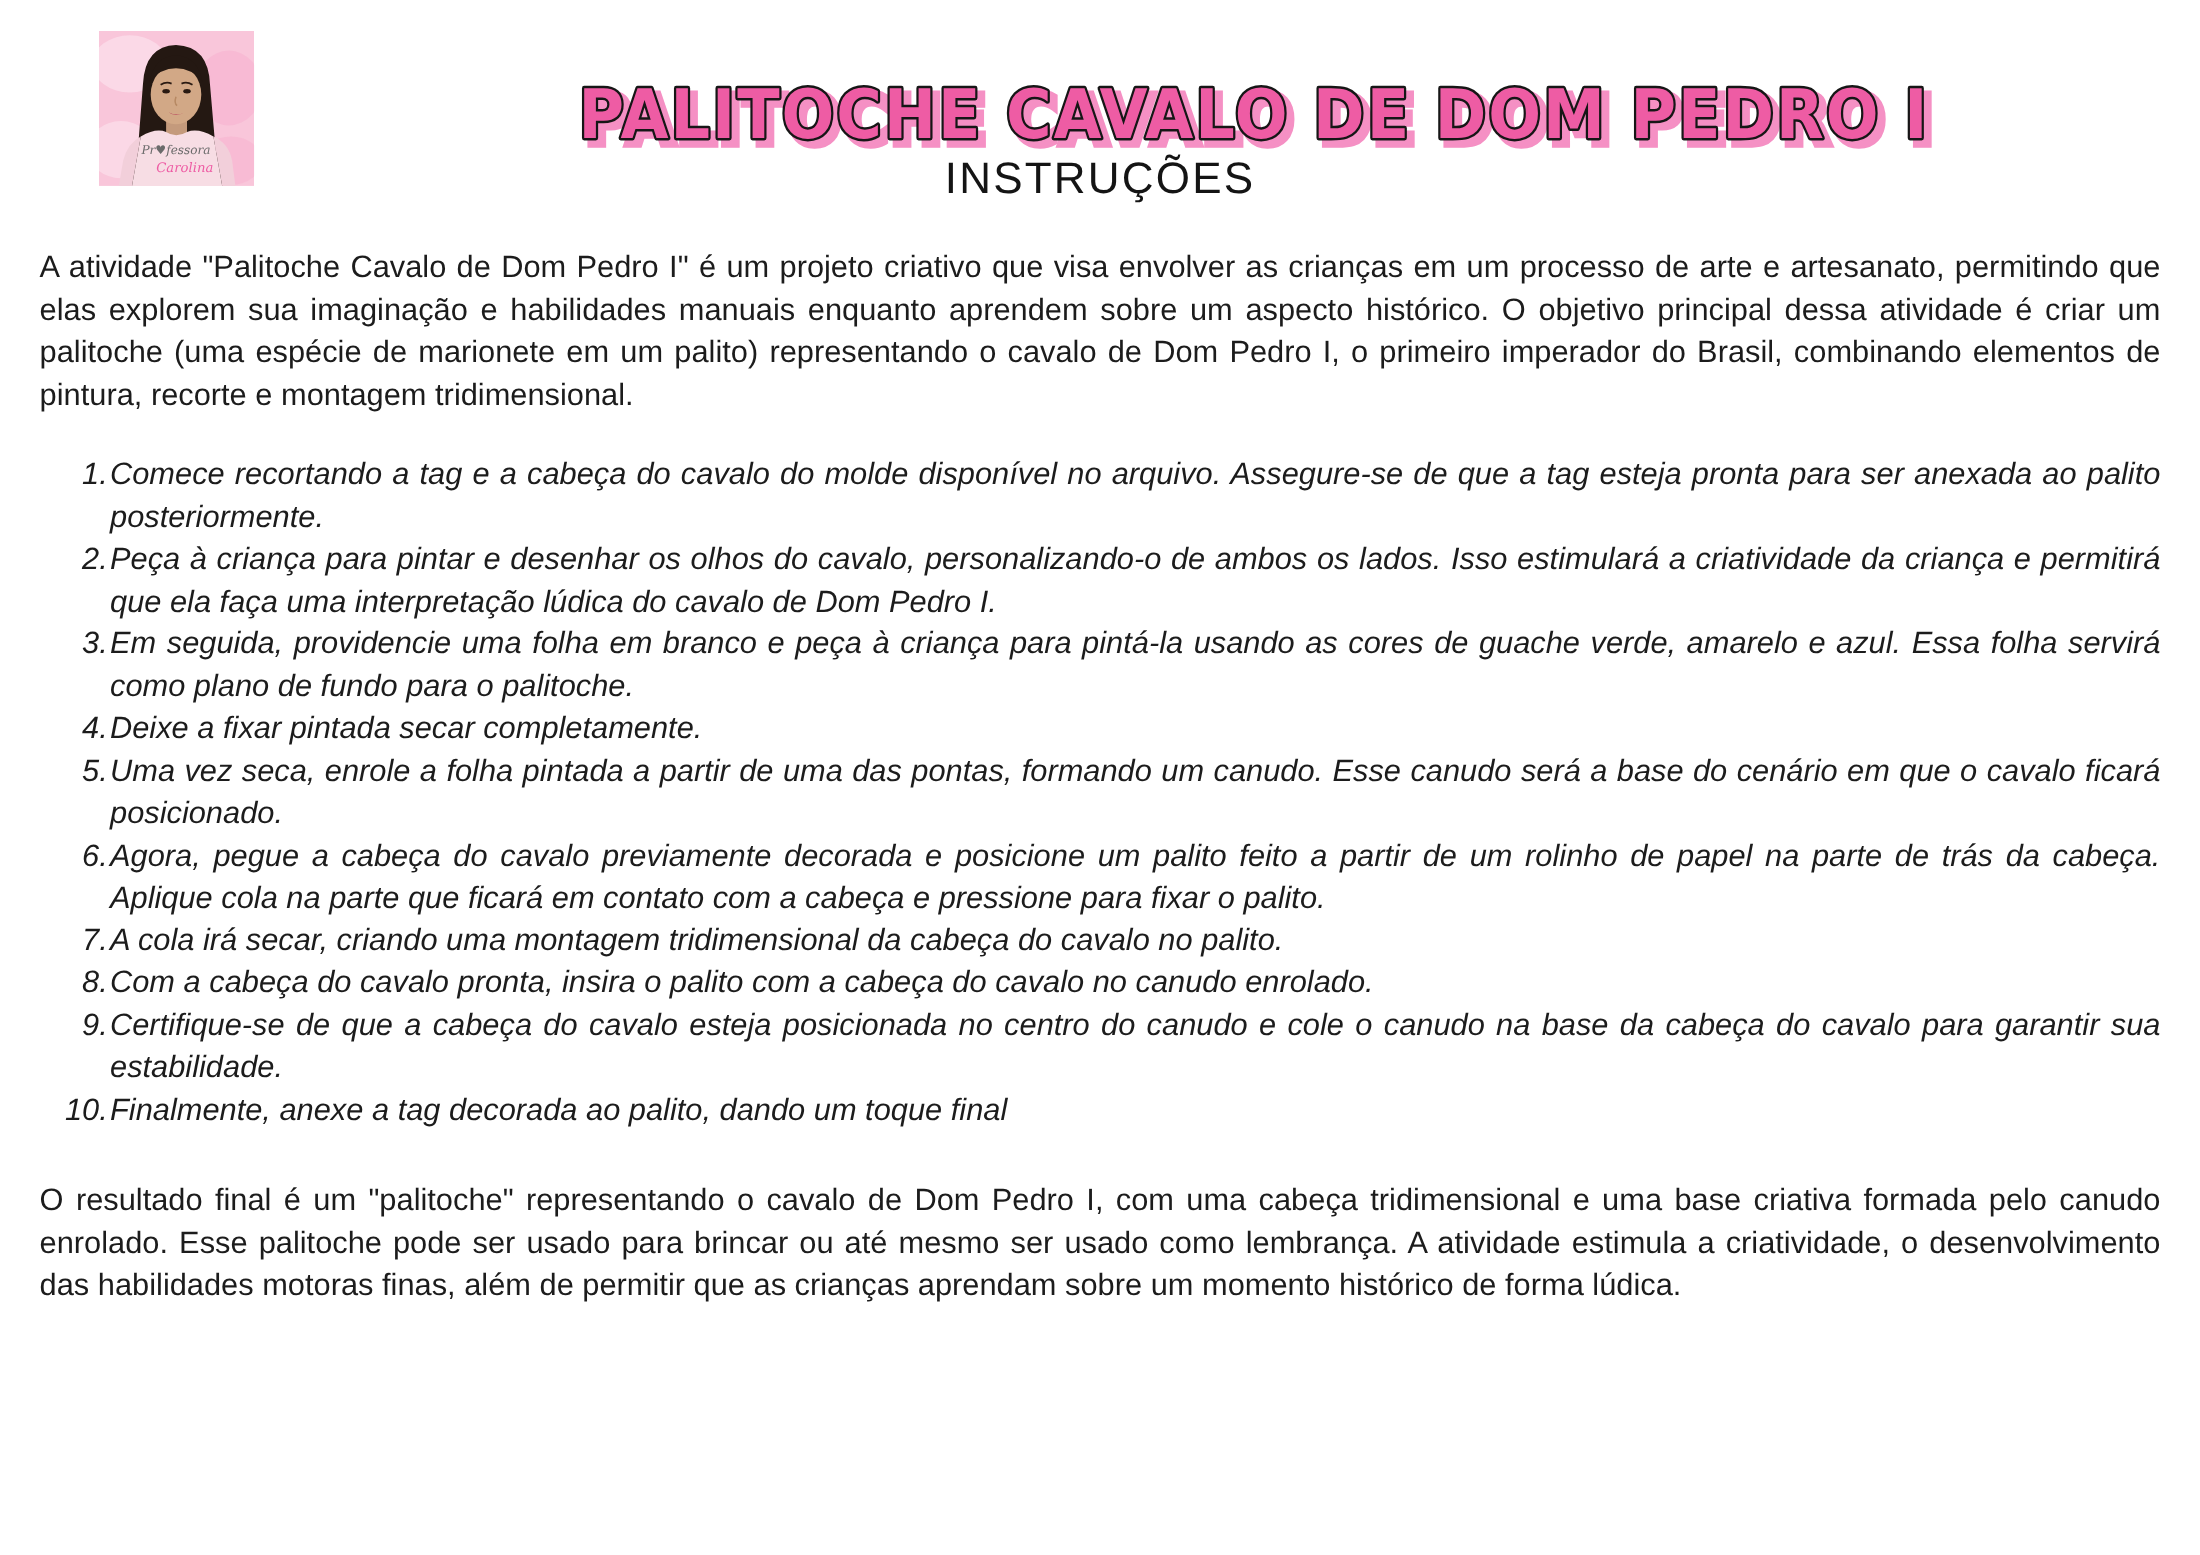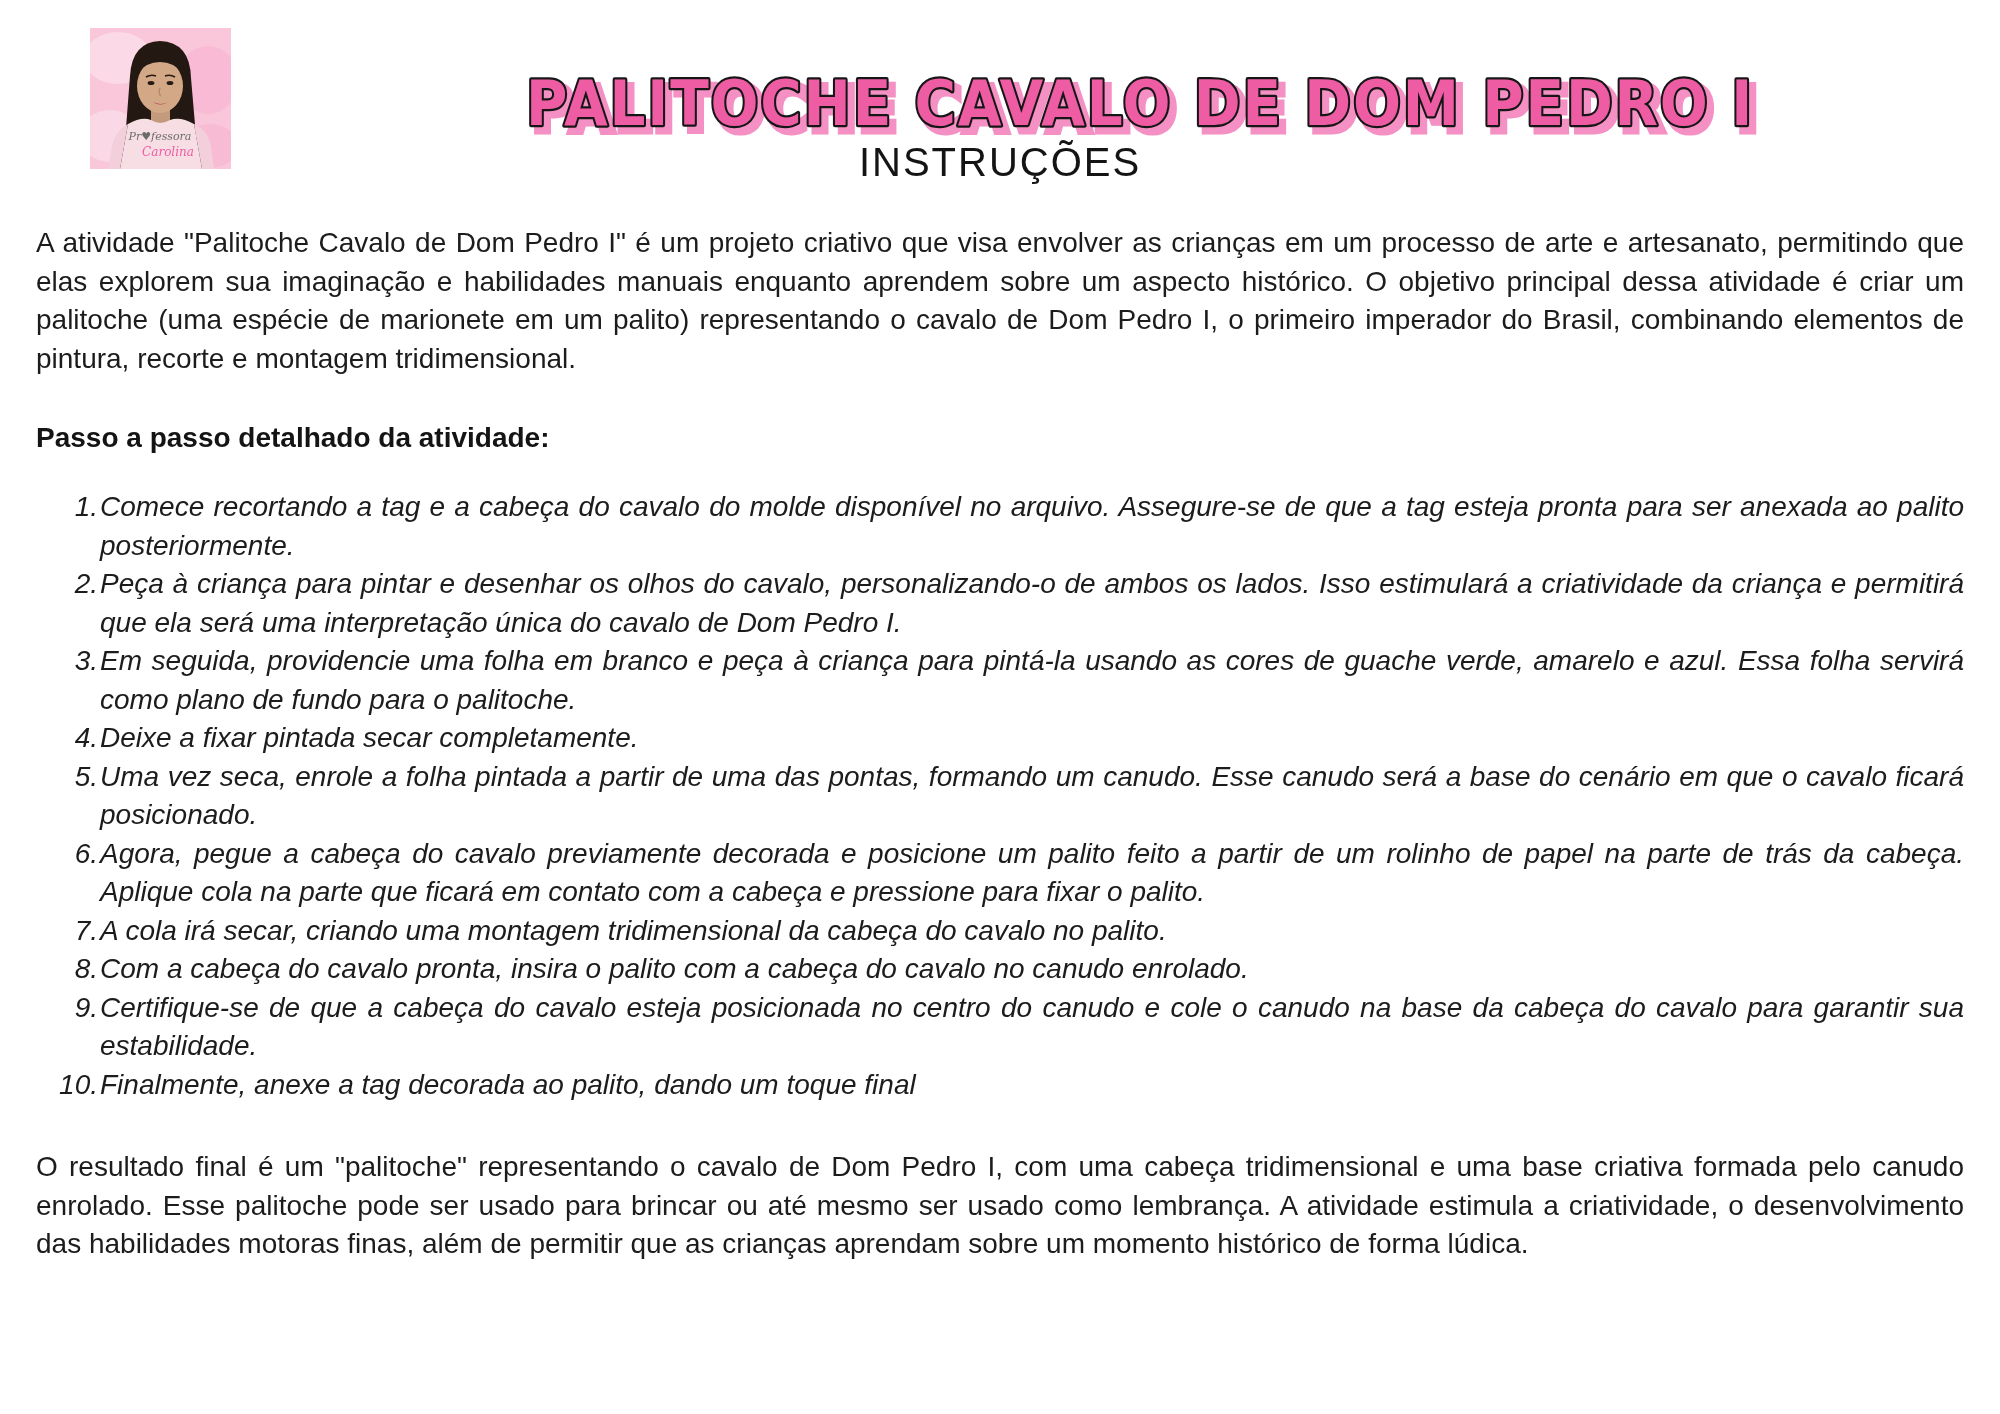--- a/index.html
+++ b/index.html
@@ -93,25 +93,24 @@
     <text class="title-main" x="730" y="87" text-anchor="middle" textLength="1228" lengthAdjust="spacingAndGlyphs">PALITOCHE CAVALO DE DOM PEDRO I</text>
   </svg>
 
   <div class="subtitle">INSTRUÇÕES</div>
 </div>
 
 <div class="content">
 
   <p class="para intro">A atividade "Palitoche Cavalo de Dom Pedro I" é um projeto criativo que visa envolver as crianças em um processo de arte e artesanato, permitindo que elas explorem sua imaginação e habilidades manuais enquanto aprendem sobre um aspecto histórico. O objetivo principal dessa atividade é criar um palitoche (uma espécie de marionete em um palito) representando o cavalo de Dom Pedro I, o primeiro imperador do Brasil, combinando elementos de pintura, recorte e montagem tridimensional.</p>
 
-  <p class="steps-heading">Passo a passo detalhado da atividade:</p>
 
   <ol class="steps">
     <li>Comece recortando a tag e a cabeça do cavalo do molde disponível no arquivo. Assegure-se de que a tag esteja pronta para ser anexada ao palito posteriormente.</li>
-    <li>Peça à criança para pintar e desenhar os olhos do cavalo, personalizando-o de ambos os lados. Isso estimulará a criatividade da criança e permitirá que ela será uma interpretação única do cavalo de Dom Pedro I.</li>
+    <li>Peça à criança para pintar e desenhar os olhos do cavalo, personalizando-o de ambos os lados. Isso estimulará a criatividade da criança e permitirá que ela faça uma interpretação lúdica do cavalo de Dom Pedro I.</li>
     <li>Em seguida, providencie uma folha em branco e peça à criança para pintá-la usando as cores de guache verde, amarelo e azul. Essa folha servirá como plano de fundo para o palitoche.</li>
     <li>Deixe a fixar pintada secar completamente.</li>
     <li>Uma vez seca, enrole a folha pintada a partir de uma das pontas, formando um canudo. Esse canudo será a base do cenário em que o cavalo ficará posicionado.</li>
     <li>Agora, pegue a cabeça do cavalo previamente decorada e posicione um palito feito a partir de um rolinho de papel na parte de trás da cabeça. Aplique cola na parte que ficará em contato com a cabeça e pressione para fixar o palito.</li>
     <li>A cola irá secar, criando uma montagem tridimensional da cabeça do cavalo no palito.</li>
     <li>Com a cabeça do cavalo pronta, insira o palito com a cabeça do cavalo no canudo enrolado.</li>
     <li>Certifique-se de que a cabeça do cavalo esteja posicionada no centro do canudo e cole o canudo na base da cabeça do cavalo para garantir sua estabilidade.</li>
     <li>Finalmente, anexe a tag decorada ao palito, dando um toque final</li>
   </ol>
 

